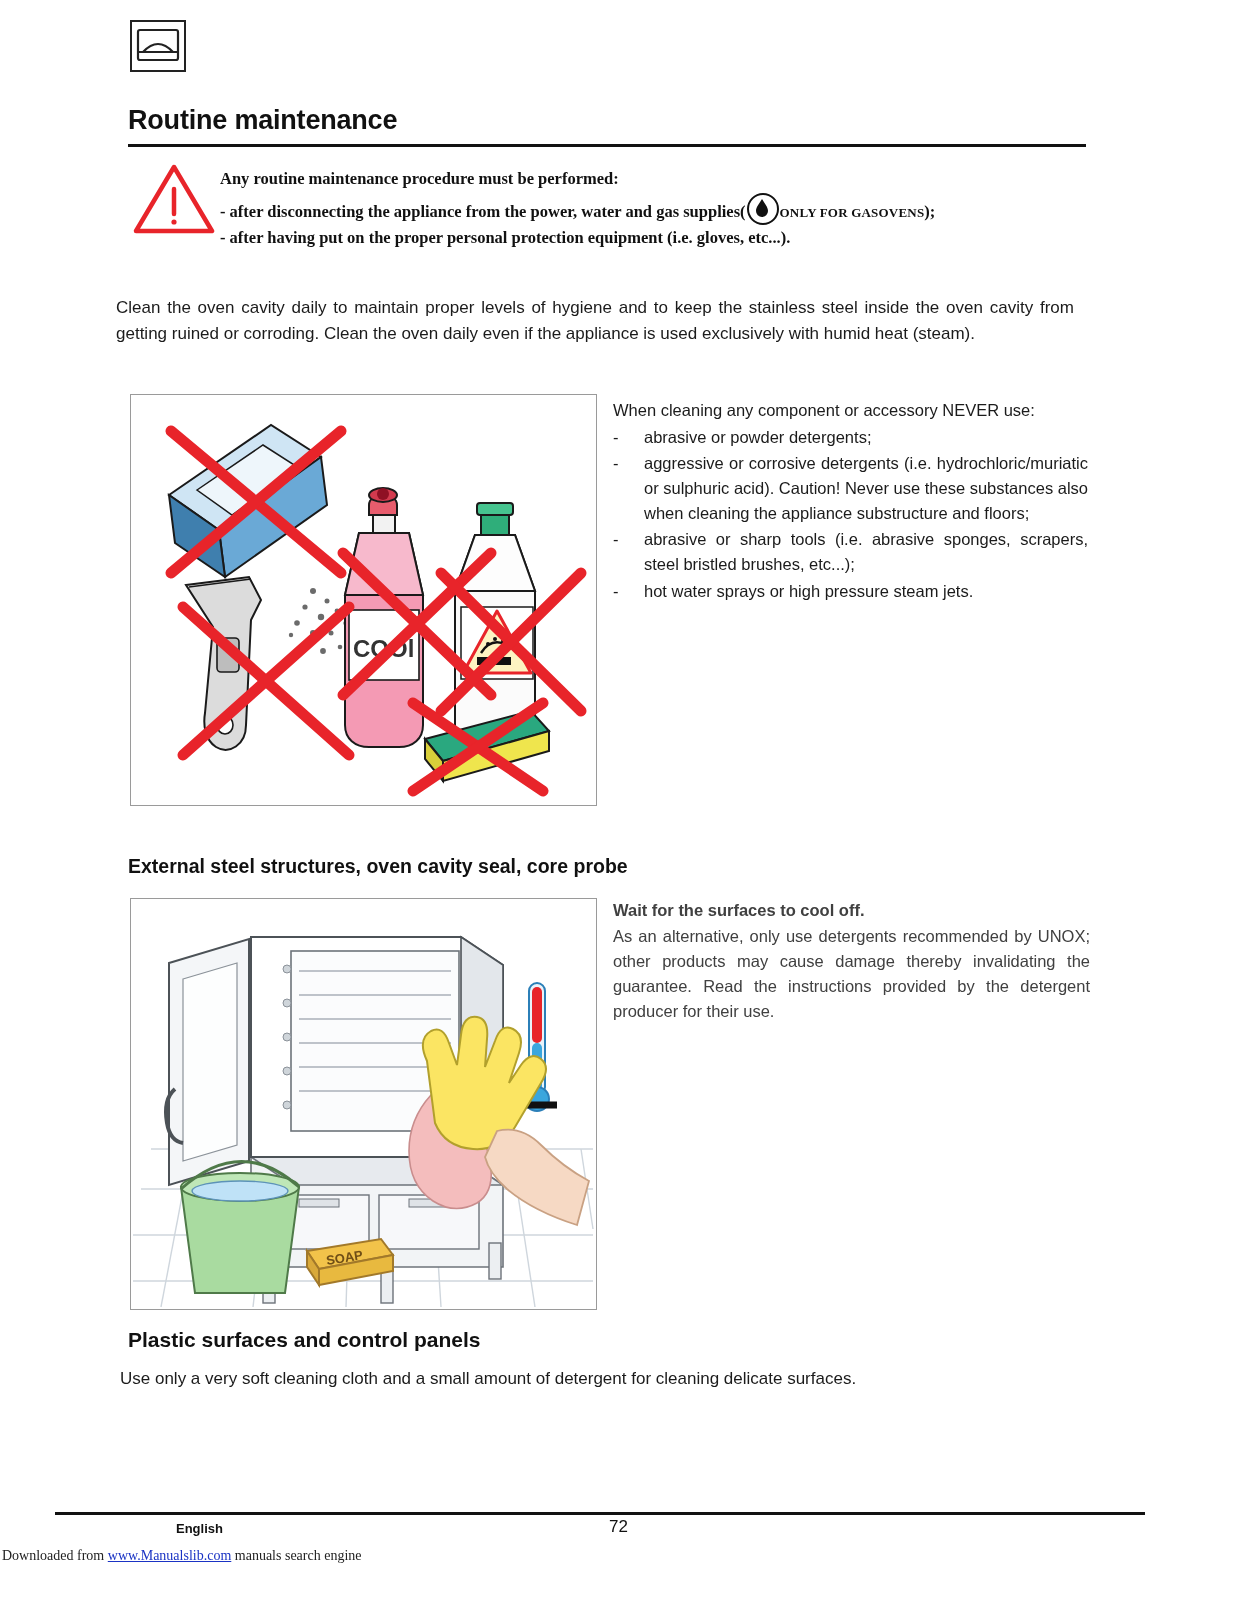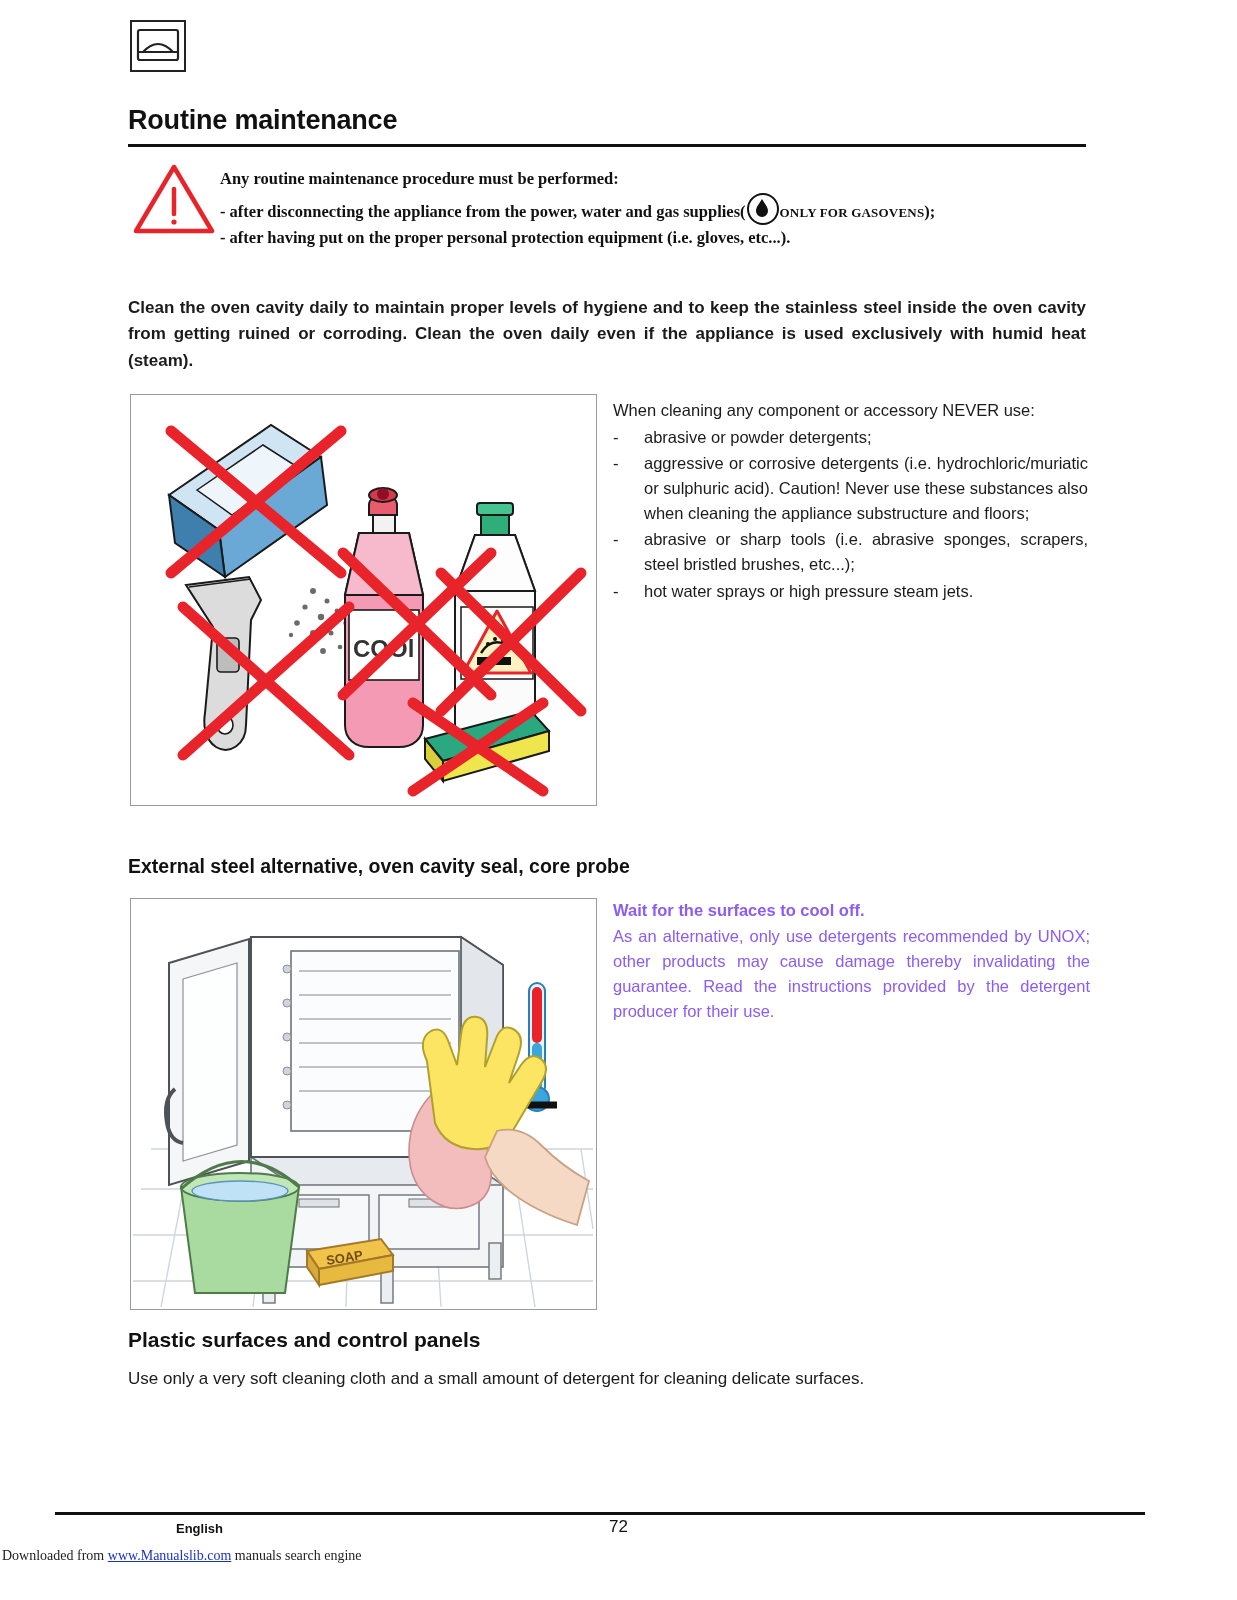--- a/index.html
+++ b/index.html
@@ -86,28 +86,27 @@
   .gas-badge svg { position:absolute; left:3px; top:2px; }
   .smallcaps {
     font-size: 13px;
     font-weight: bold;
     letter-spacing: 0.2px;
   }
 
   
   .para-1 {
     position: absolute;
-    left: 128px;
+    left: 116px;
     top: 295px;
     width: 958px;
     font-size: 17px;
     line-height: 1.55;
     color: #1b1b1b;
     text-align: justify;
-    font-weight: bold;
   }
 
   
   .fig1 {
     position: absolute;
     left: 130px;
     top: 394px;
     width: 465px;
     height: 410px;
     border: 1px solid #9a9a9a;
@@ -160,37 +159,37 @@
     background: #fff;
     overflow: hidden;
   }
   .text-2 {
     position: absolute;
     left: 613px;
     top: 898px;
     width: 477px;
     font-size: 16.5px;
     line-height: 1.52;
-    color: #8b5cf6;
+    color: #404040;
   }
   .text-2 .bold-line { font-weight: bold; display:block; margin-bottom: 1px;}
   .text-2 p { margin: 0; text-align: justify; }
 
   
   .h2-b {
     position: absolute;
     left: 128px;
     top: 1328px;
     font-size: 21px;
     font-weight: bold;
     color: #111;
   }
   .para-2 {
     position: absolute;
-    left: 128px;
+    left: 120px;
     top: 1366px;
     width: 958px;
     font-size: 17px;
     line-height: 1.5;
     color: #1b1b1b;
   }
 
   
   .footer-rule {
     position: absolute;
@@ -349,21 +348,21 @@
   <div class="list-1">
     <p class="lead">When cleaning any component or accessory NEVER use:</p>
     <ul>
       <li><span class="dash">-</span><span>abrasive or powder detergents;</span></li>
       <li><span class="dash">-</span><span>aggressive or corrosive detergents (i.e. hydrochloric/muriatic or sulphuric acid). Caution! Never use these substances also when cleaning the appliance substructure and floors;</span></li>
       <li><span class="dash">-</span><span>abrasive or sharp tools (i.e. abrasive sponges, scrapers, steel bristled brushes, etc...);</span></li>
       <li><span class="dash">-</span><span>hot water sprays or high pressure steam jets.</span></li>
     </ul>
   </div>
 
-  <div class="h2-a">External steel alternative, oven cavity seal, core probe</div>
+  <div class="h2-a">External steel structures, oven cavity seal, core probe</div>
 
   <div class="fig2">
     <svg width="463" height="408" viewBox="0 0 463 408" xmlns="http://www.w3.org/2000/svg">
 
       <g stroke="#cfd6dd" stroke-width="1.4" fill="none">
         <rect x="1" y="1" width="461" height="406" fill="#ffffff" stroke="none"></rect>
         <line x1="20" y1="250" x2="462" y2="250"></line>
         <line x1="10" y1="290" x2="462" y2="290"></line>
         <line x1="2" y1="336" x2="462" y2="336"></line>
         <line x1="2" y1="382" x2="462" y2="382"></line>

